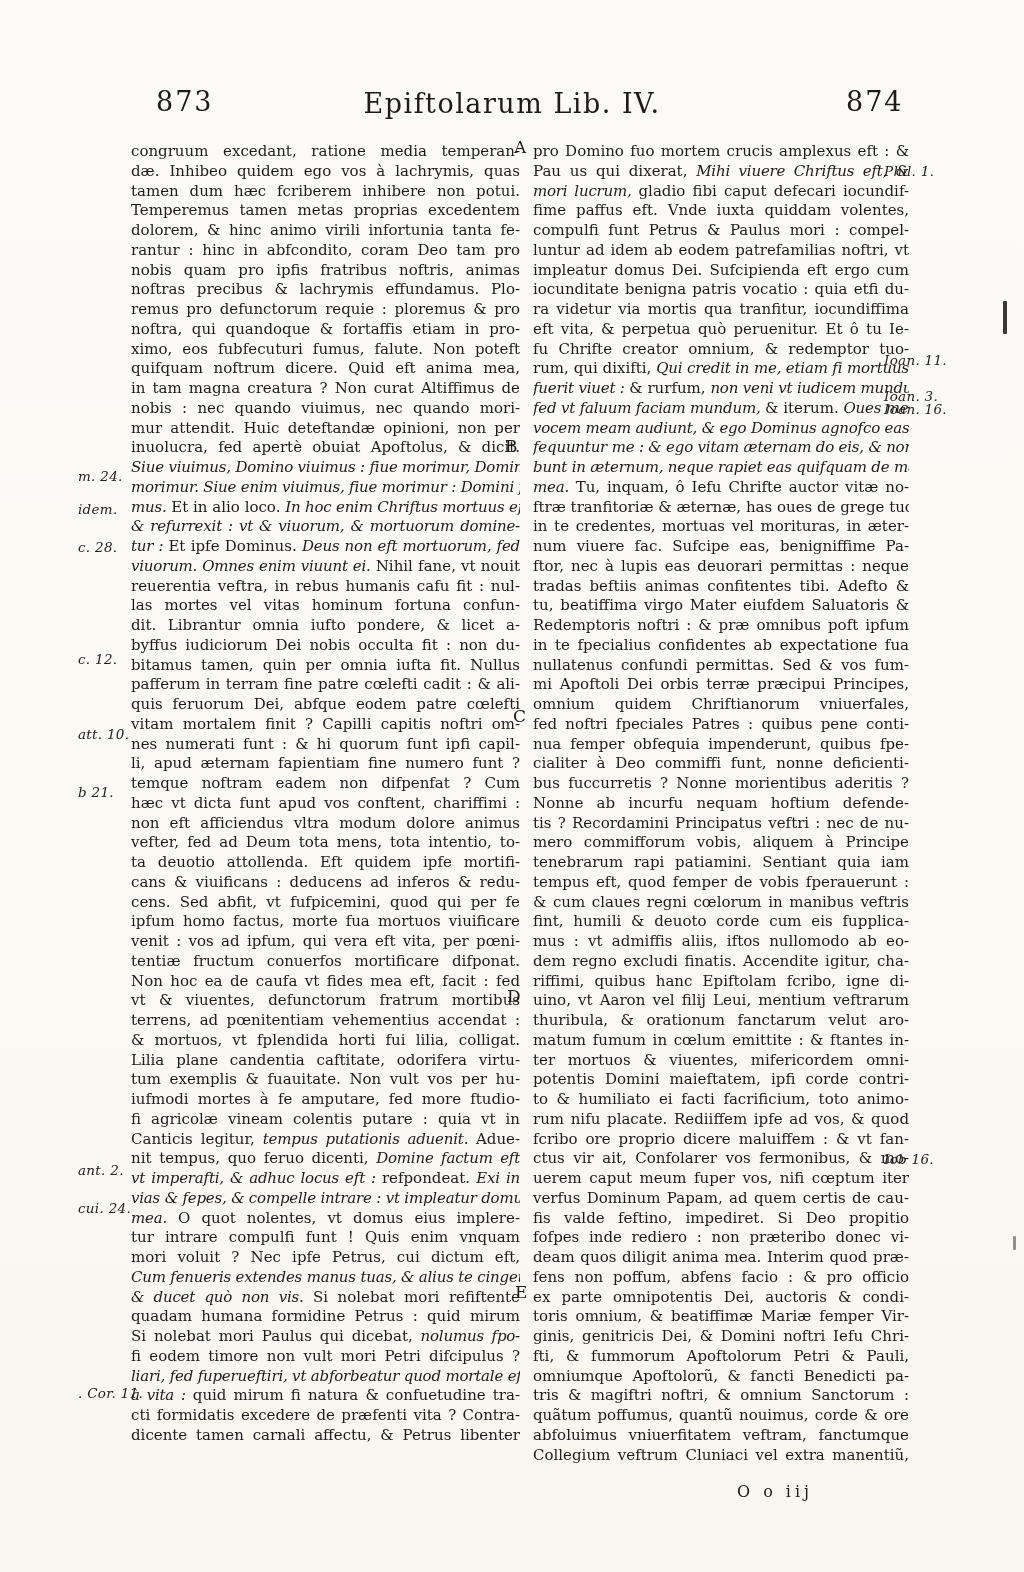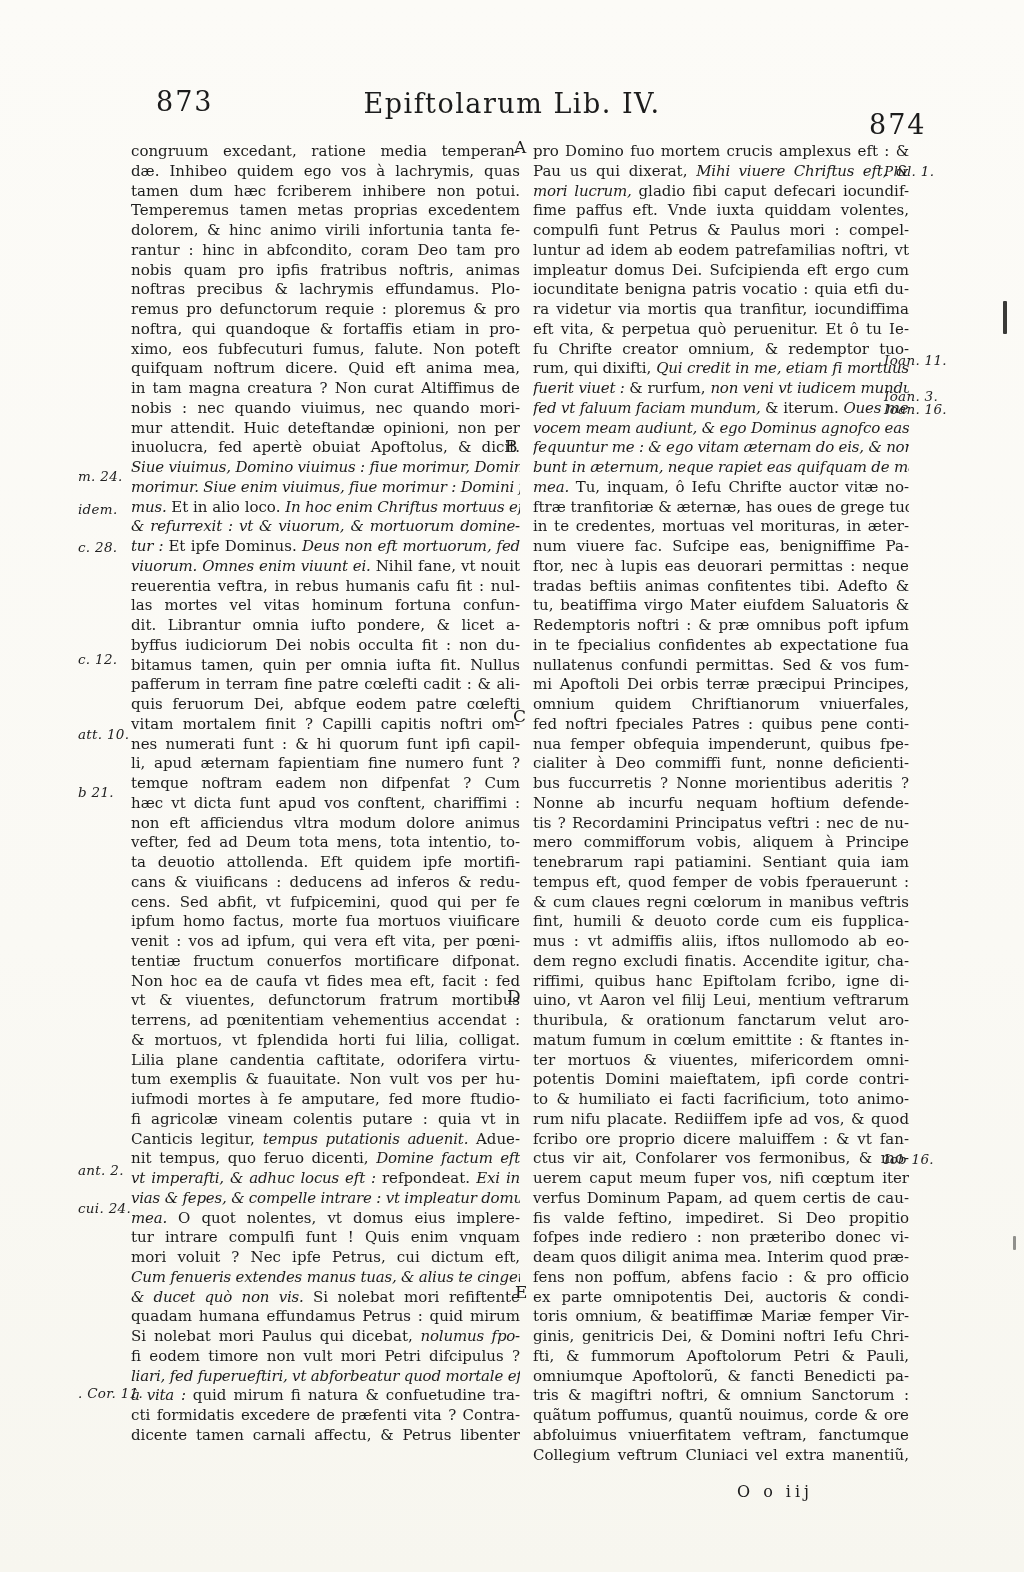--- a/index.html
+++ b/index.html
@@ -4,21 +4,21 @@
 <style>
   html,body{margin:0;padding:0;background:#e8e6e0;}
   .page{
     position:relative;width:1024px;height:1572px;margin:0 auto;
     background:linear-gradient(180deg,#fcfbf7 0%,#faf9f4 60%,#f7f6ef 100%);
     font-family:"DejaVu Serif","Liberation Serif",serif;
     color:#1c1c1c;overflow:hidden;
   }
   .pageno{position:absolute;top:86px;font-size:27px;letter-spacing:2px;}
   #pg-left{left:156px;}
-  #pg-right{left:869px;margin-top:23px;}
+  #pg-right{left:846px;}
   .title{
     position:absolute;top:88px;left:0;width:1024px;text-align:center;
     font-size:27px;letter-spacing:1.5px;
   }
   .col{position:absolute;top:142px;font-size:15px;line-height:19.75px;}
   #col-left{left:131px;width:389px;}
   #col-right{left:533px;width:376px;}
   .line{
     height:19.75px;white-space:nowrap;overflow:hidden;
     text-align:justify;text-align-last:justify;
@@ -100,21 +100,21 @@
       <div class="line"><span>fi agricolæ vineam colentis putare : quia vt in</span></div>
       <div class="line"><span>Canticis legitur, </span><span class="it">tempus putationis aduenit. </span><span>Adue-</span></div>
       <div class="line"><span>nit tempus, quo feruo dicenti, </span><span class="it">Domine factum eft</span></div>
       <div class="line"><span class="it">vt imperafti, &amp; adhuc locus eft : </span><span>refpondeat. </span><span class="it">Exi in</span></div>
       <div class="line"><span class="it">vias &amp; fepes, &amp; compelle intrare : vt impleatur domus</span></div>
       <div class="line"><span class="it">mea. </span><span>O quot nolentes, vt domus eius implere-</span></div>
       <div class="line"><span>tur intrare compulfi funt ! Quis enim vnquam</span></div>
       <div class="line"><span>mori voluit ? Nec ipfe Petrus, cui dictum eft,</span></div>
       <div class="line"><span class="it">Cum fenueris extendes manus tuas, &amp; alius te cinget,</span></div>
       <div class="line"><span class="it">&amp; ducet quò non vis. </span><span>Si nolebat mori refiftente</span></div>
-      <div class="line"><span>quadam humana effundamus Petrus : quid mirum</span></div>
+      <div class="line"><span>quadam humana formidine Petrus : quid mirum</span></div>
       <div class="line"><span>Si nolebat mori Paulus qui dicebat, </span><span class="it">nolumus fpo-</span></div>
       <div class="line"><span>fi eodem timore non vult mori Petri difcipulus ?</span></div>
       <div class="line"><span class="it">liari, fed fuperueftiri, vt abforbeatur quod mortale eft</span></div>
       <div class="line"><span class="it">à vita : </span><span>quid mirum fi natura &amp; confuetudine tra-</span></div>
       <div class="line"><span>cti formidatis excedere de præfenti vita ? Contra-</span></div>
       <div class="line"><span>dicente tamen carnali affectu, &amp; Petrus libenter</span></div>
     </div>
   <div class="col" id="col-right">
       <div class="line"><span>pro Domino fuo mortem crucis amplexus eft : &amp;</span></div>
       <div class="line"><span>Pau us qui dixerat, </span><span class="it">Mihi viuere Chriftus eft, &amp;</span></div>

